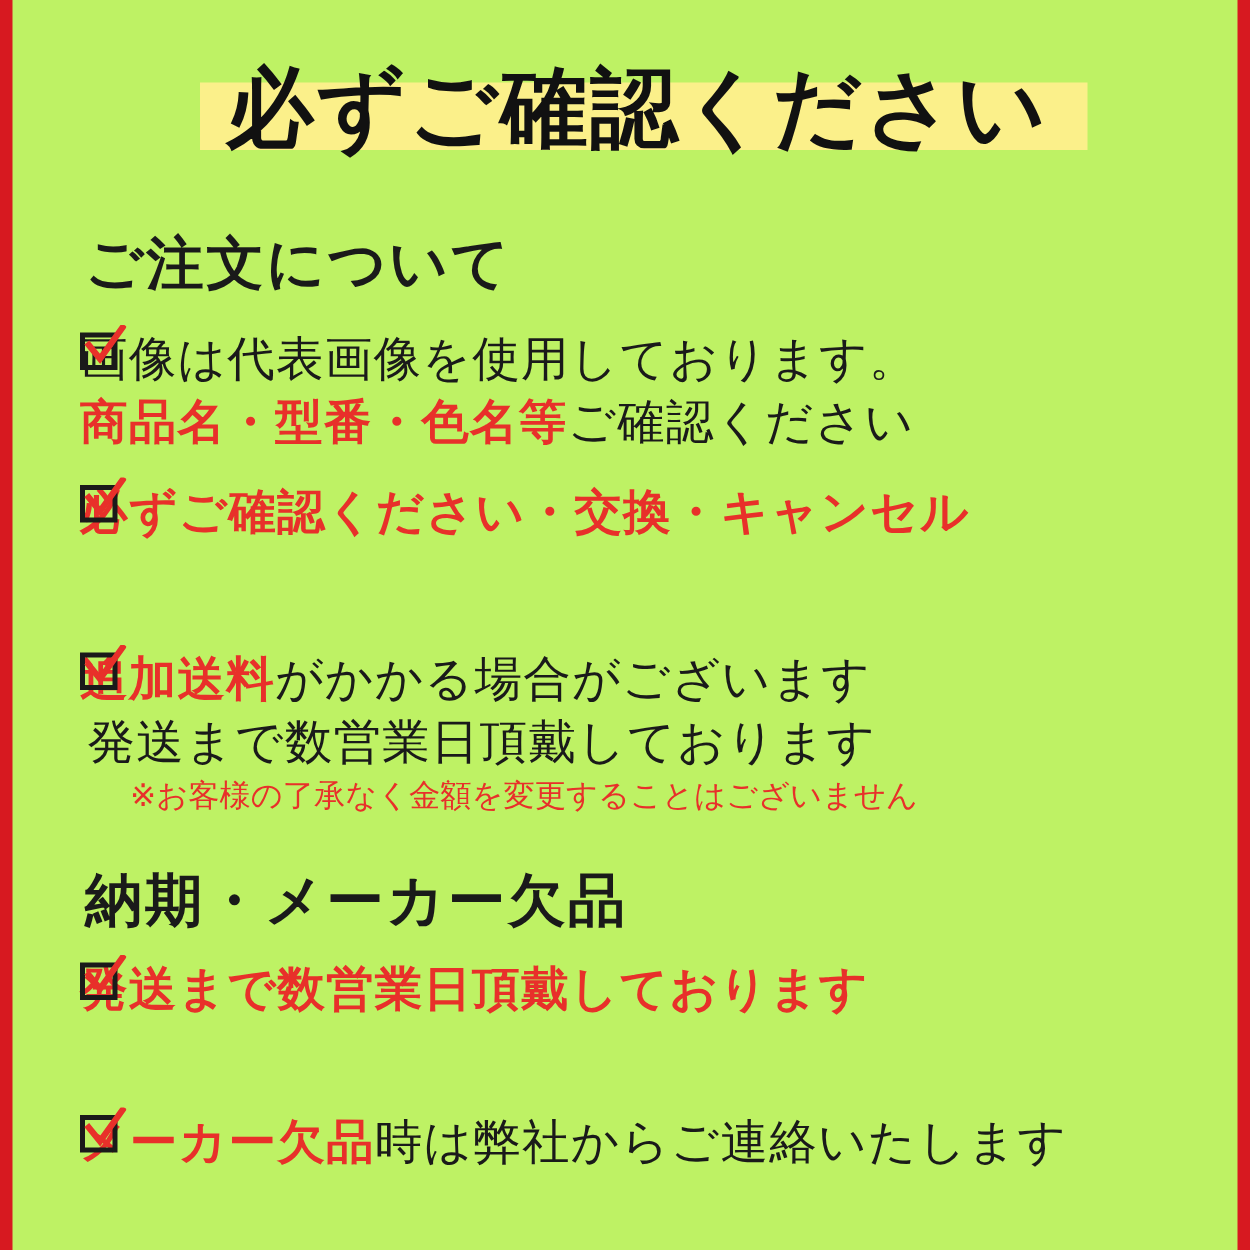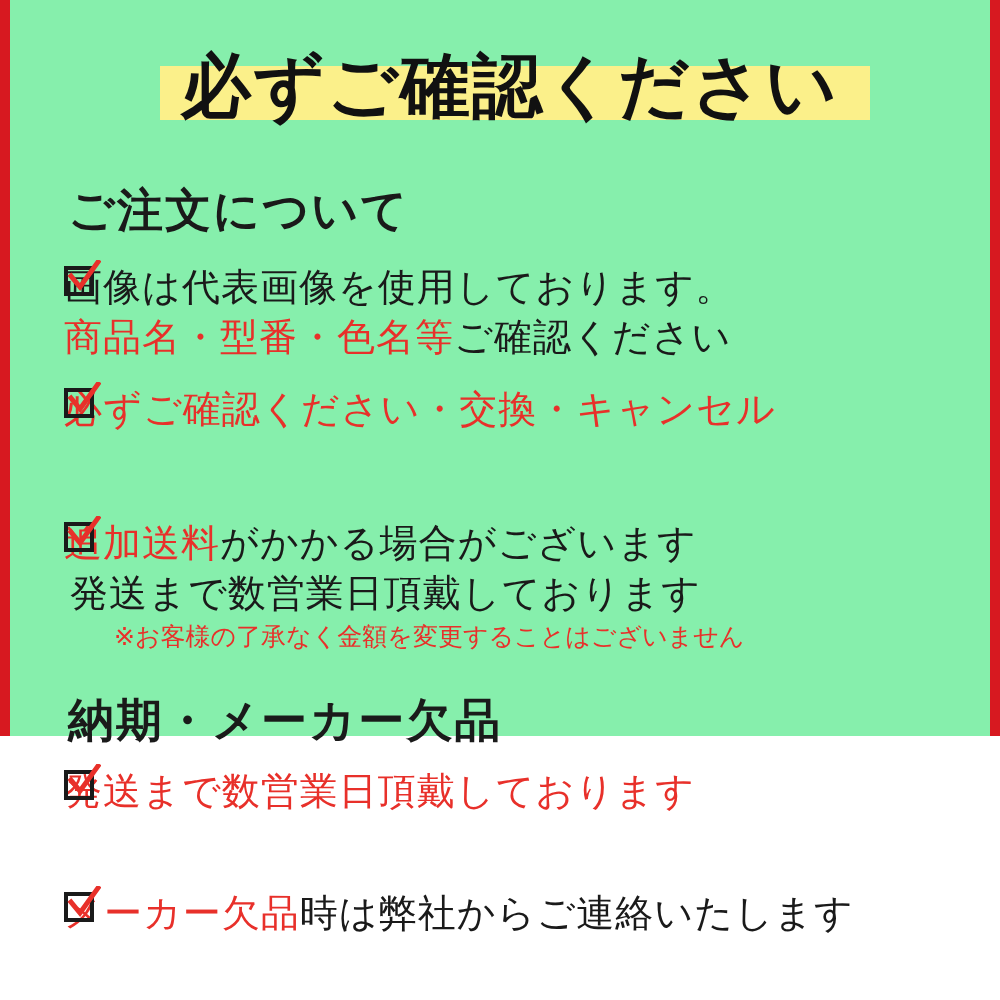--- a/index.html
+++ b/index.html
@@ -12,25 +12,25 @@
     background: #ffffff;
     font-family: "DejaVu Sans", "Liberation Sans", sans-serif;
     overflow: hidden;
     position: relative;
   }
   .page {
     position: absolute;
     left: 0;
     top: 0;
     width: 1000px;
-    height: 736px;
+    height: 1000px;
     box-sizing: border-box;
     border-left: 10px solid #d71920;
     border-right: 10px solid #d71920;
-    background: #86efac;
+    background: #bef264;
   }
   .inner {
     position: absolute;
     left: 10px;
     top: 0;
     width: 980px;
     height: 1000px;
   }
 
   
@@ -109,33 +109,33 @@
     color: #1a1a1a;
     line-height: 50px;
     white-space: nowrap;
     letter-spacing: 1px;
   }
   .line.indent {
     padding-left: 6px;
   }
   .red {
     color: #e8302a;
-    font-weight: normal;
+    font-weight: bold;
     text-align: right;
   }
   .black {
     color: #1a1a1a;
   }
   .note {
     font-size: 25px;
     color: #e8302a;
     line-height: 38px;
     white-space: nowrap;
     letter-spacing: 0px;
-    margin-left: 50px;
+    margin-left: 40px;
   }
 
   
   #item-1 { top: 262px; }
   #item-2 { top: 384px; }
   #item-3 { top: 518px; }
   #item-4 { top: 766px; }
   #item-5 { top: 888px; }
 </style>
 </head>

